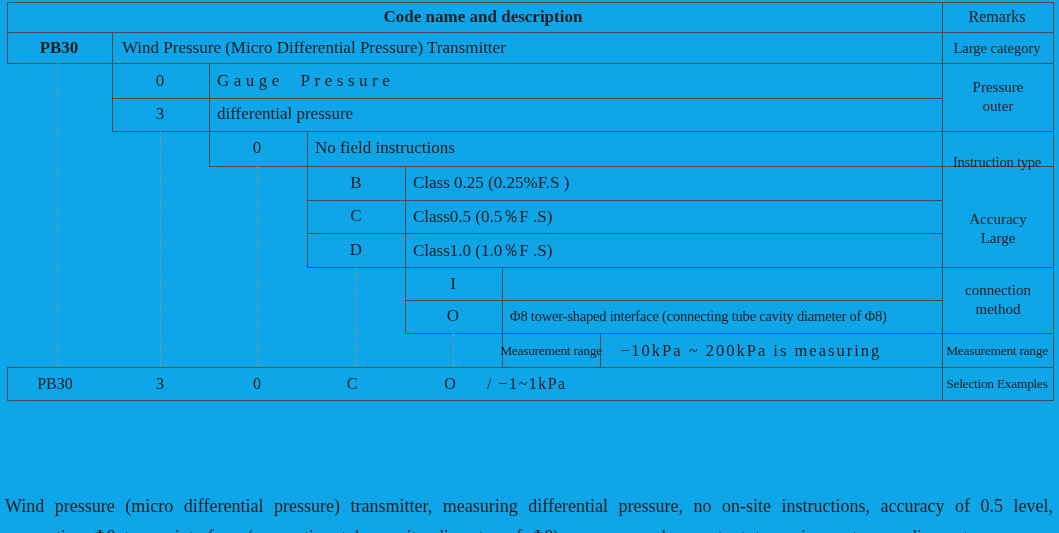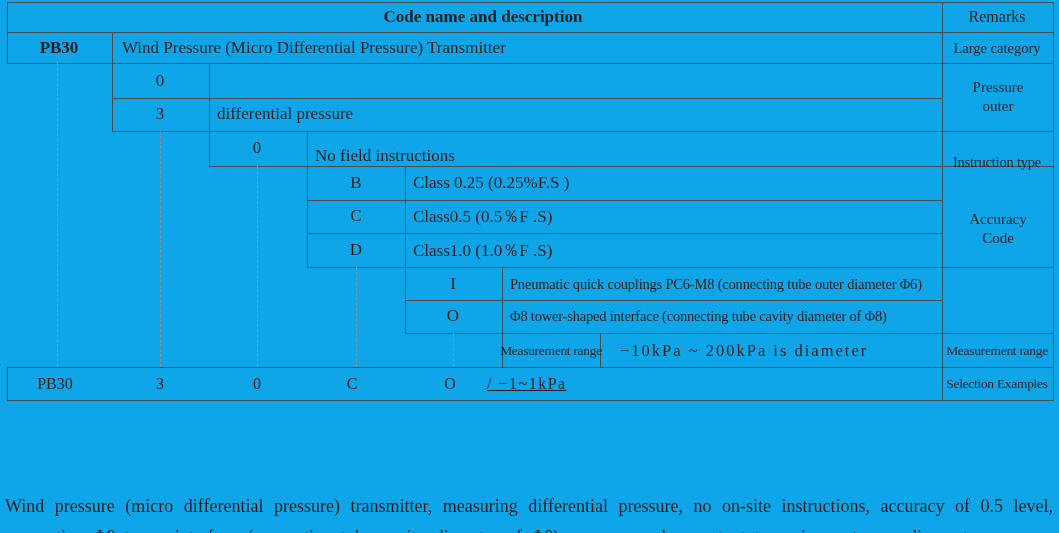--- a/index.html
+++ b/index.html
@@ -88,54 +88,58 @@
   <div class="dl" style="left:453px; top:333px; height:34px;"></div>
 
   <div class="tc bold f17" style="left:483px; top:17px;">Code name and description</div>
   <div class="tc f16" style="left:997px; top:17px;">Remarks</div>
 
   <div class="tc bold f17" style="left:59px; top:48px;">PB30</div>
   <div class="tl f17" style="left:122px; top:48px;">Wind Pressure (Micro Differential Pressure) Transmitter</div>
   <div class="tc" style="left:997px; top:48px; font-size:14.5px;">Large category</div>
 
   <div class="tc f17" style="left:160px; top:81px;">0</div>
+  <div class="tl f17 gauge" style="left:217px; top:81px;">Gauge Pressure</div>
   <div class="tc f17" style="left:160px; top:114px;">3</div>
   <div class="tl f17" style="left:217px; top:114px;">differential pressure</div>
   <div class="rk" style="top:63px; height:68px;">
     <div>Pressure</div>
     <div>outer</div>
   </div>
 
   <div class="tc f17" style="left:257px; top:148px;">0</div>
-  <div class="tl f17" style="left:315px; top:156px;text-align:right;">No field instructions</div>
+  <div class="tl f17" style="left:315px; top:148px;text-align:right;">No field instructions</div>
   <div class="tc cond" style="left:997px; top:162px;">Instruction type</div>
 
   <div class="tc f17" style="left:356px; top:183px;">B</div>
   <div class="tl f17" style="left:413px; top:183px;">Class 0.25 (0.25%F.S )</div>
   <div class="tc f17" style="left:356px; top:216px;">C</div>
   <div class="tl f17" style="left:413px; top:216px;font-family:Liberation Serif, serif;">Class0.5 (0.5％F .S)</div>
   <div class="tc f17" style="left:356px; top:250px;">D</div>
   <div class="tl f17" style="left:413px; top:250px;">Class1.0 (1.0％F .S)</div>
   <div class="rk" style="top:166px; height:101px;margin-top:12px;">
     <div>Accuracy</div>
-    <div>Code</div>
+    <div>Large</div>
   </div>
 
   <div class="tc f17" style="left:453px; top:284px;">I</div>
-  <div class="tl cond" style="left:510px; top:284px;">Pneumatic quick couplings PC6-M8 (connecting tube outer diameter Φ6)</div>
   <div class="tc f17" style="left:453px; top:316px;">O</div>
   <div class="tl cond" style="left:510px; top:316px;">Φ8 tower-shaped interface (connecting tube cavity diameter of Φ8)</div>
+  <div class="rk" style="top:267px; height:66px;">
+    <div>connection</div>
+    <div>method</div>
+  </div>
 
   <div class="tc cond-sm" style="left:551px; top:351px;">Measurement range</div>
-  <div class="tl spread" style="left:620px; top:351px;">−10kPa ~ 200kPa is diameter</div>
+  <div class="tl spread" style="left:620px; top:351px;">−10kPa ~ 200kPa is measuring</div>
   <div class="tc cond-sm" style="left:997px; top:351px;">Measurement range</div>
 
   <div class="tc f16" style="left:55px;  top:384px;">PB30</div>
   <div class="tc f16" style="left:160px; top:384px;">3</div>
   <div class="tc f16" style="left:257px; top:384px;">0</div>
   <div class="tc f16" style="left:352px; top:384px;">C</div>
   <div class="tc f16" style="left:450px; top:384px;">O</div>
-  <div class="tl exmono" style="left:487px; top:384px;text-decoration:underline;">/ −1~1kPa</div>
+  <div class="tl exmono" style="left:487px; top:384px;">/ −1~1kPa</div>
   <div class="tc cond-sm" style="left:997px; top:384px;">Selection Examples</div>
 
   <div class="foot-body">Wind pressure (micro differential pressure) transmitter, measuring differential pressure, no on-site instructions, accuracy of 0.5 level, connecting Φ8 tower interface (connecting tube cavity diameter of Φ8), power supply - output two-wire system, ordinary type, power supply for 24VDC, output 4~20mA, measuring range of -1~1kPa.</div>
 
 </div>
 
 </body></html>

